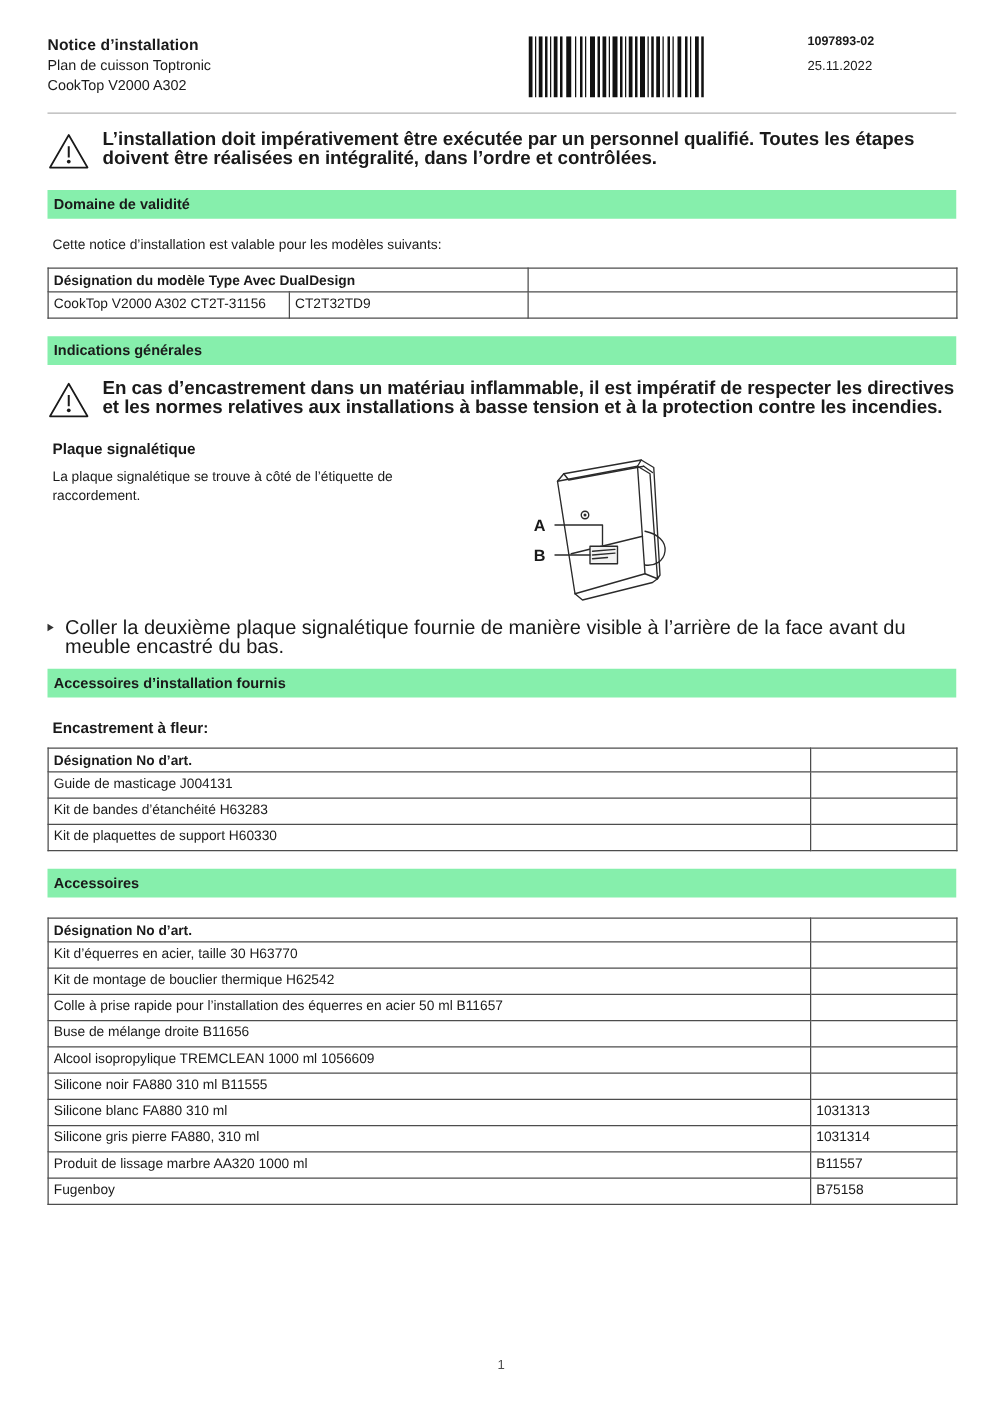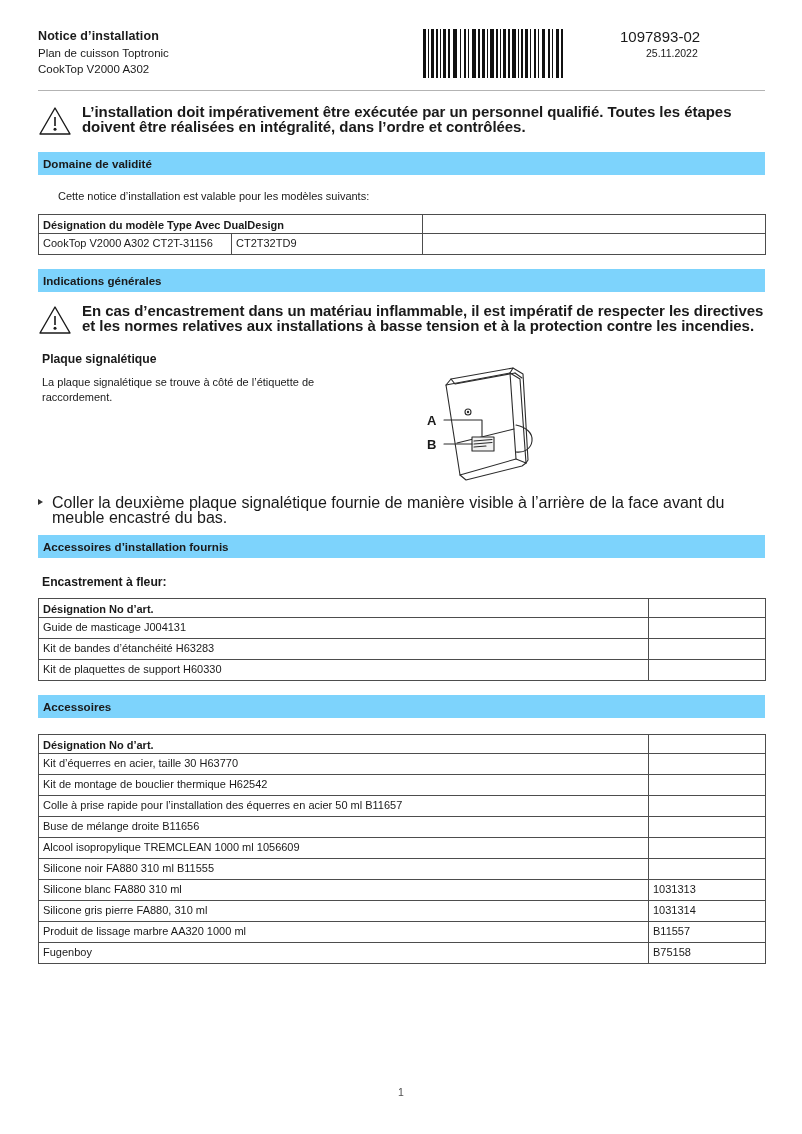--- a/index.html
+++ b/index.html
@@ -44,24 +44,24 @@
   .barcode {
     position: absolute;
     left: 383px;
     top: 1px;
     width: 145px;
     height: 49px;
   }
   .barcode svg { display: block; }
   .docnum {
     position: absolute;
-    left: 582px;
+    left: 608px;
     top: 0px;
-    font-size: 15px;
-    font-weight: normal;
+    font-size: 10px;
+    font-weight: bold;
   }
   .docdate {
     position: absolute;
     left: 608px;
     top: 19px;
     font-size: 10.5px;
   }
   .rule {
     border: 0;
     border-top: 1px solid #b3b3b3;
@@ -84,31 +84,30 @@
   .warn .tri svg { display: block; }
   .warn .txt {
     font-size: 15px;
     font-weight: bold;
     line-height: 14.5px;
     letter-spacing: -0.05px;
   }
 
   
   .band {
-    background: #7dd3fc;
+    background: #86efac;
     font-size: 11.6px;
     font-weight: bold;
     padding: 4px 5px 4px 5px;
     line-height: 15px;
     box-sizing: border-box;
   }
   .para {
     font-size: 11px;
     line-height: 15px;
-    margin-left: 16px;
   }
   .h3 {
     font-size: 12.2px;
     font-weight: bold;
     line-height: 16px;
   }
 
   
   table.tbl {
     border-collapse: collapse;

